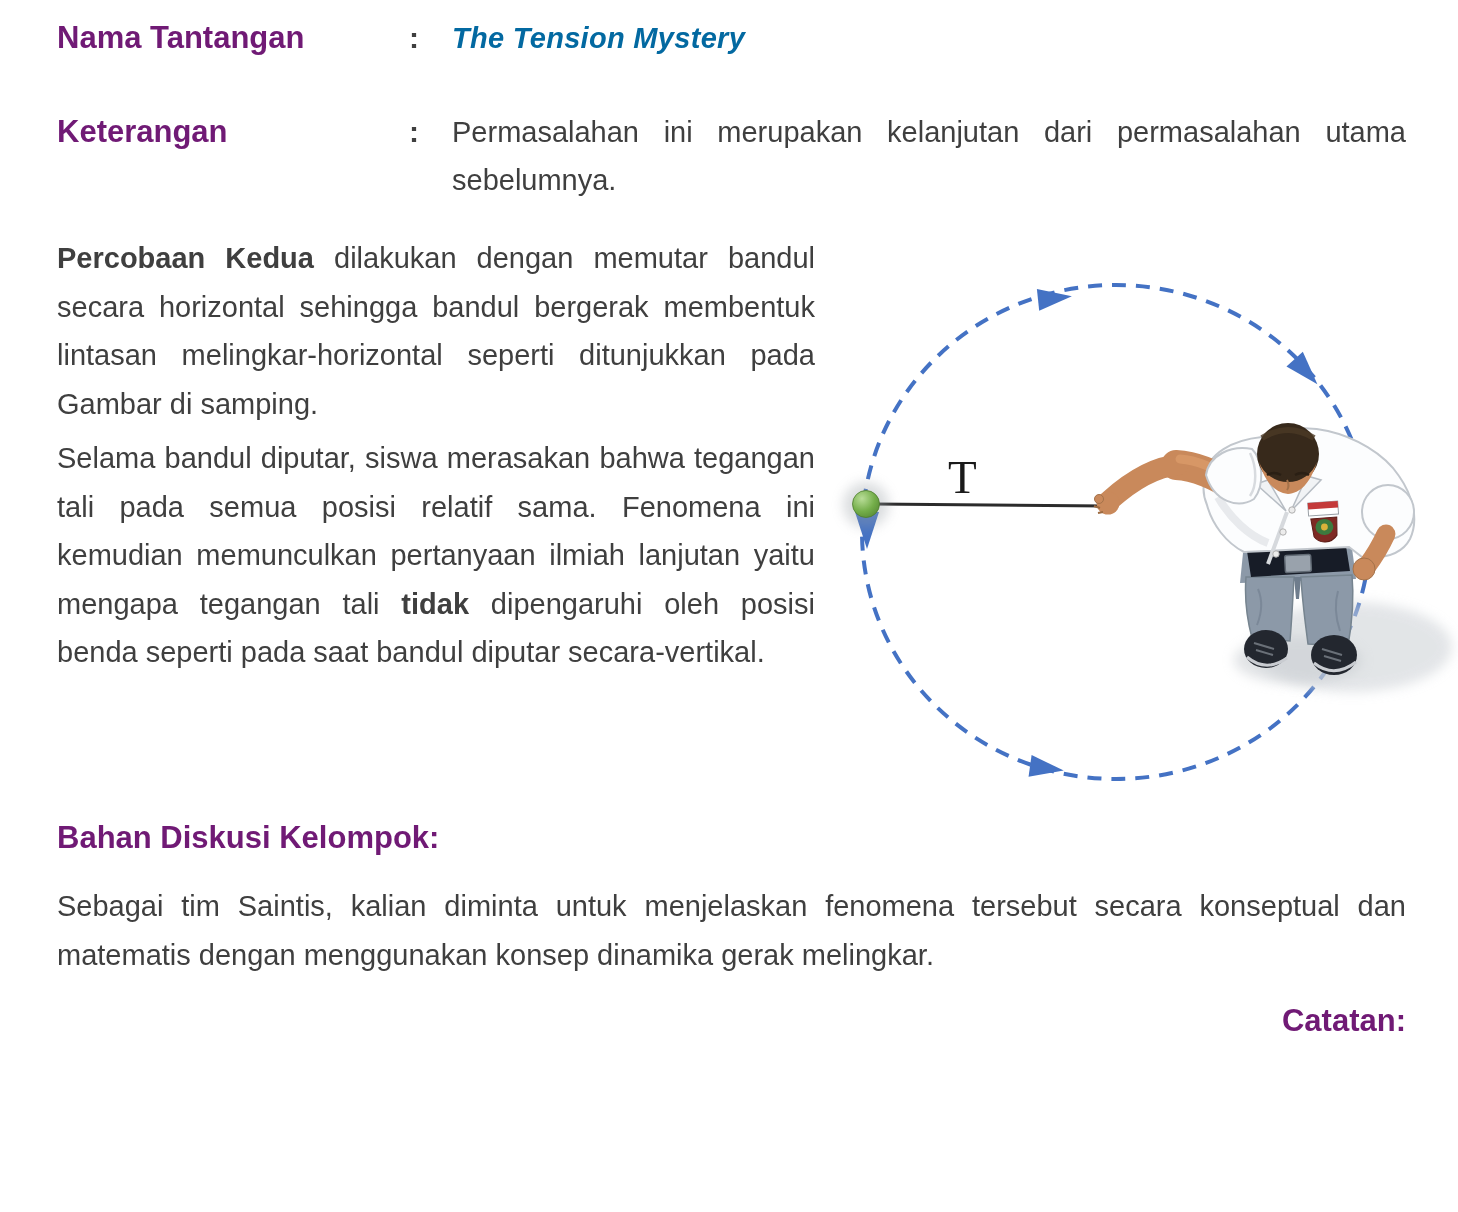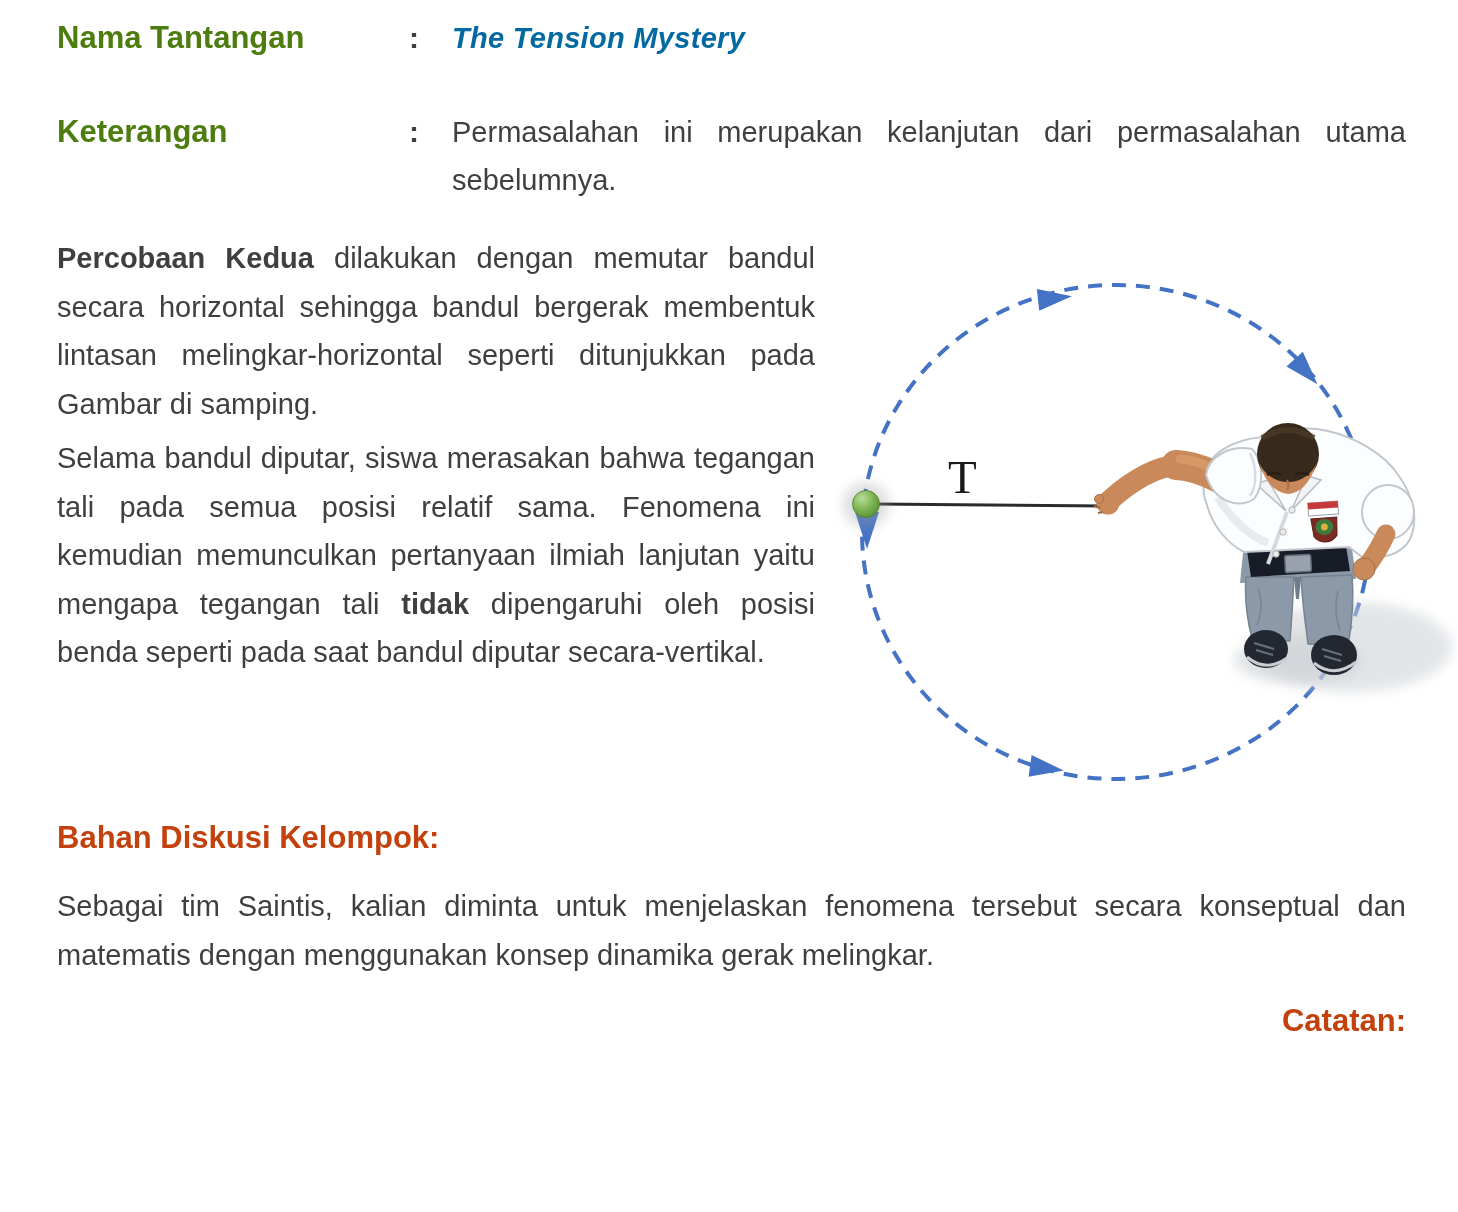--- a/index.html
+++ b/index.html
@@ -5,32 +5,32 @@
   html,body{margin:0;padding:0;}
   body{
     width:1458px;height:1212px;background:#ffffff;
     font-family:"Liberation Sans", sans-serif;
     color:#3f3f3f;overflow:hidden;
   }
   .page{box-sizing:border-box;width:1458px;height:1212px;padding:14px 52px 0 57px;}
   
   .kv-row{display:flex;align-items:flex-start;}
   .kv-row.first{margin-bottom:46px;}
-  .kv-label{flex:0 0 352px;font-weight:700;font-size:31px;line-height:48px;color:#4d7c0f;}
+  .kv-label{flex:0 0 352px;font-weight:700;font-size:31px;line-height:48px;color:#701a75;}
   .kv-colon{flex:0 0 43px;font-weight:700;font-size:30px;line-height:48px;color:#3f3f3f;}
   .kv-value{flex:1 1 auto;font-size:29px;line-height:48px;text-align:justify;}
   .kv-value.title-value{font-weight:700;font-style:italic;color:#0369a1;letter-spacing:.3px;}
   
   .main{margin-top:30px;}
   .figure-wrap{float:right;width:561px;height:560px;margin:18px 0 8px 30px;}
   .figure-wrap svg{display:block;overflow:visible;}
   .body-par{font-size:29px;line-height:48.5px;text-align:justify;text-justify:inter-word;margin:0;}
   .body-par + .body-par{margin-top:6px;}
   .b{font-weight:700;}
-  .section-heading{clear:both;font-size:31px;line-height:36px;font-weight:700;color:#c2410c;margin:36px 0 0 0;}
+  .section-heading{clear:both;font-size:31px;line-height:36px;font-weight:700;color:#701a75;margin:36px 0 0 0;}
   .section-heading.catatan-heading{margin-top:24px;text-align:right;}
   .full-par{font-size:29px;line-height:48.5px;text-align:justify;text-justify:inter-word;margin:26px 0 0 0;}
   .full-par.catatan-body{margin-top:4px;}
 </style>
 </head>
 <body>
 
 <div class="page">
 
   <div class="kv-row first">

